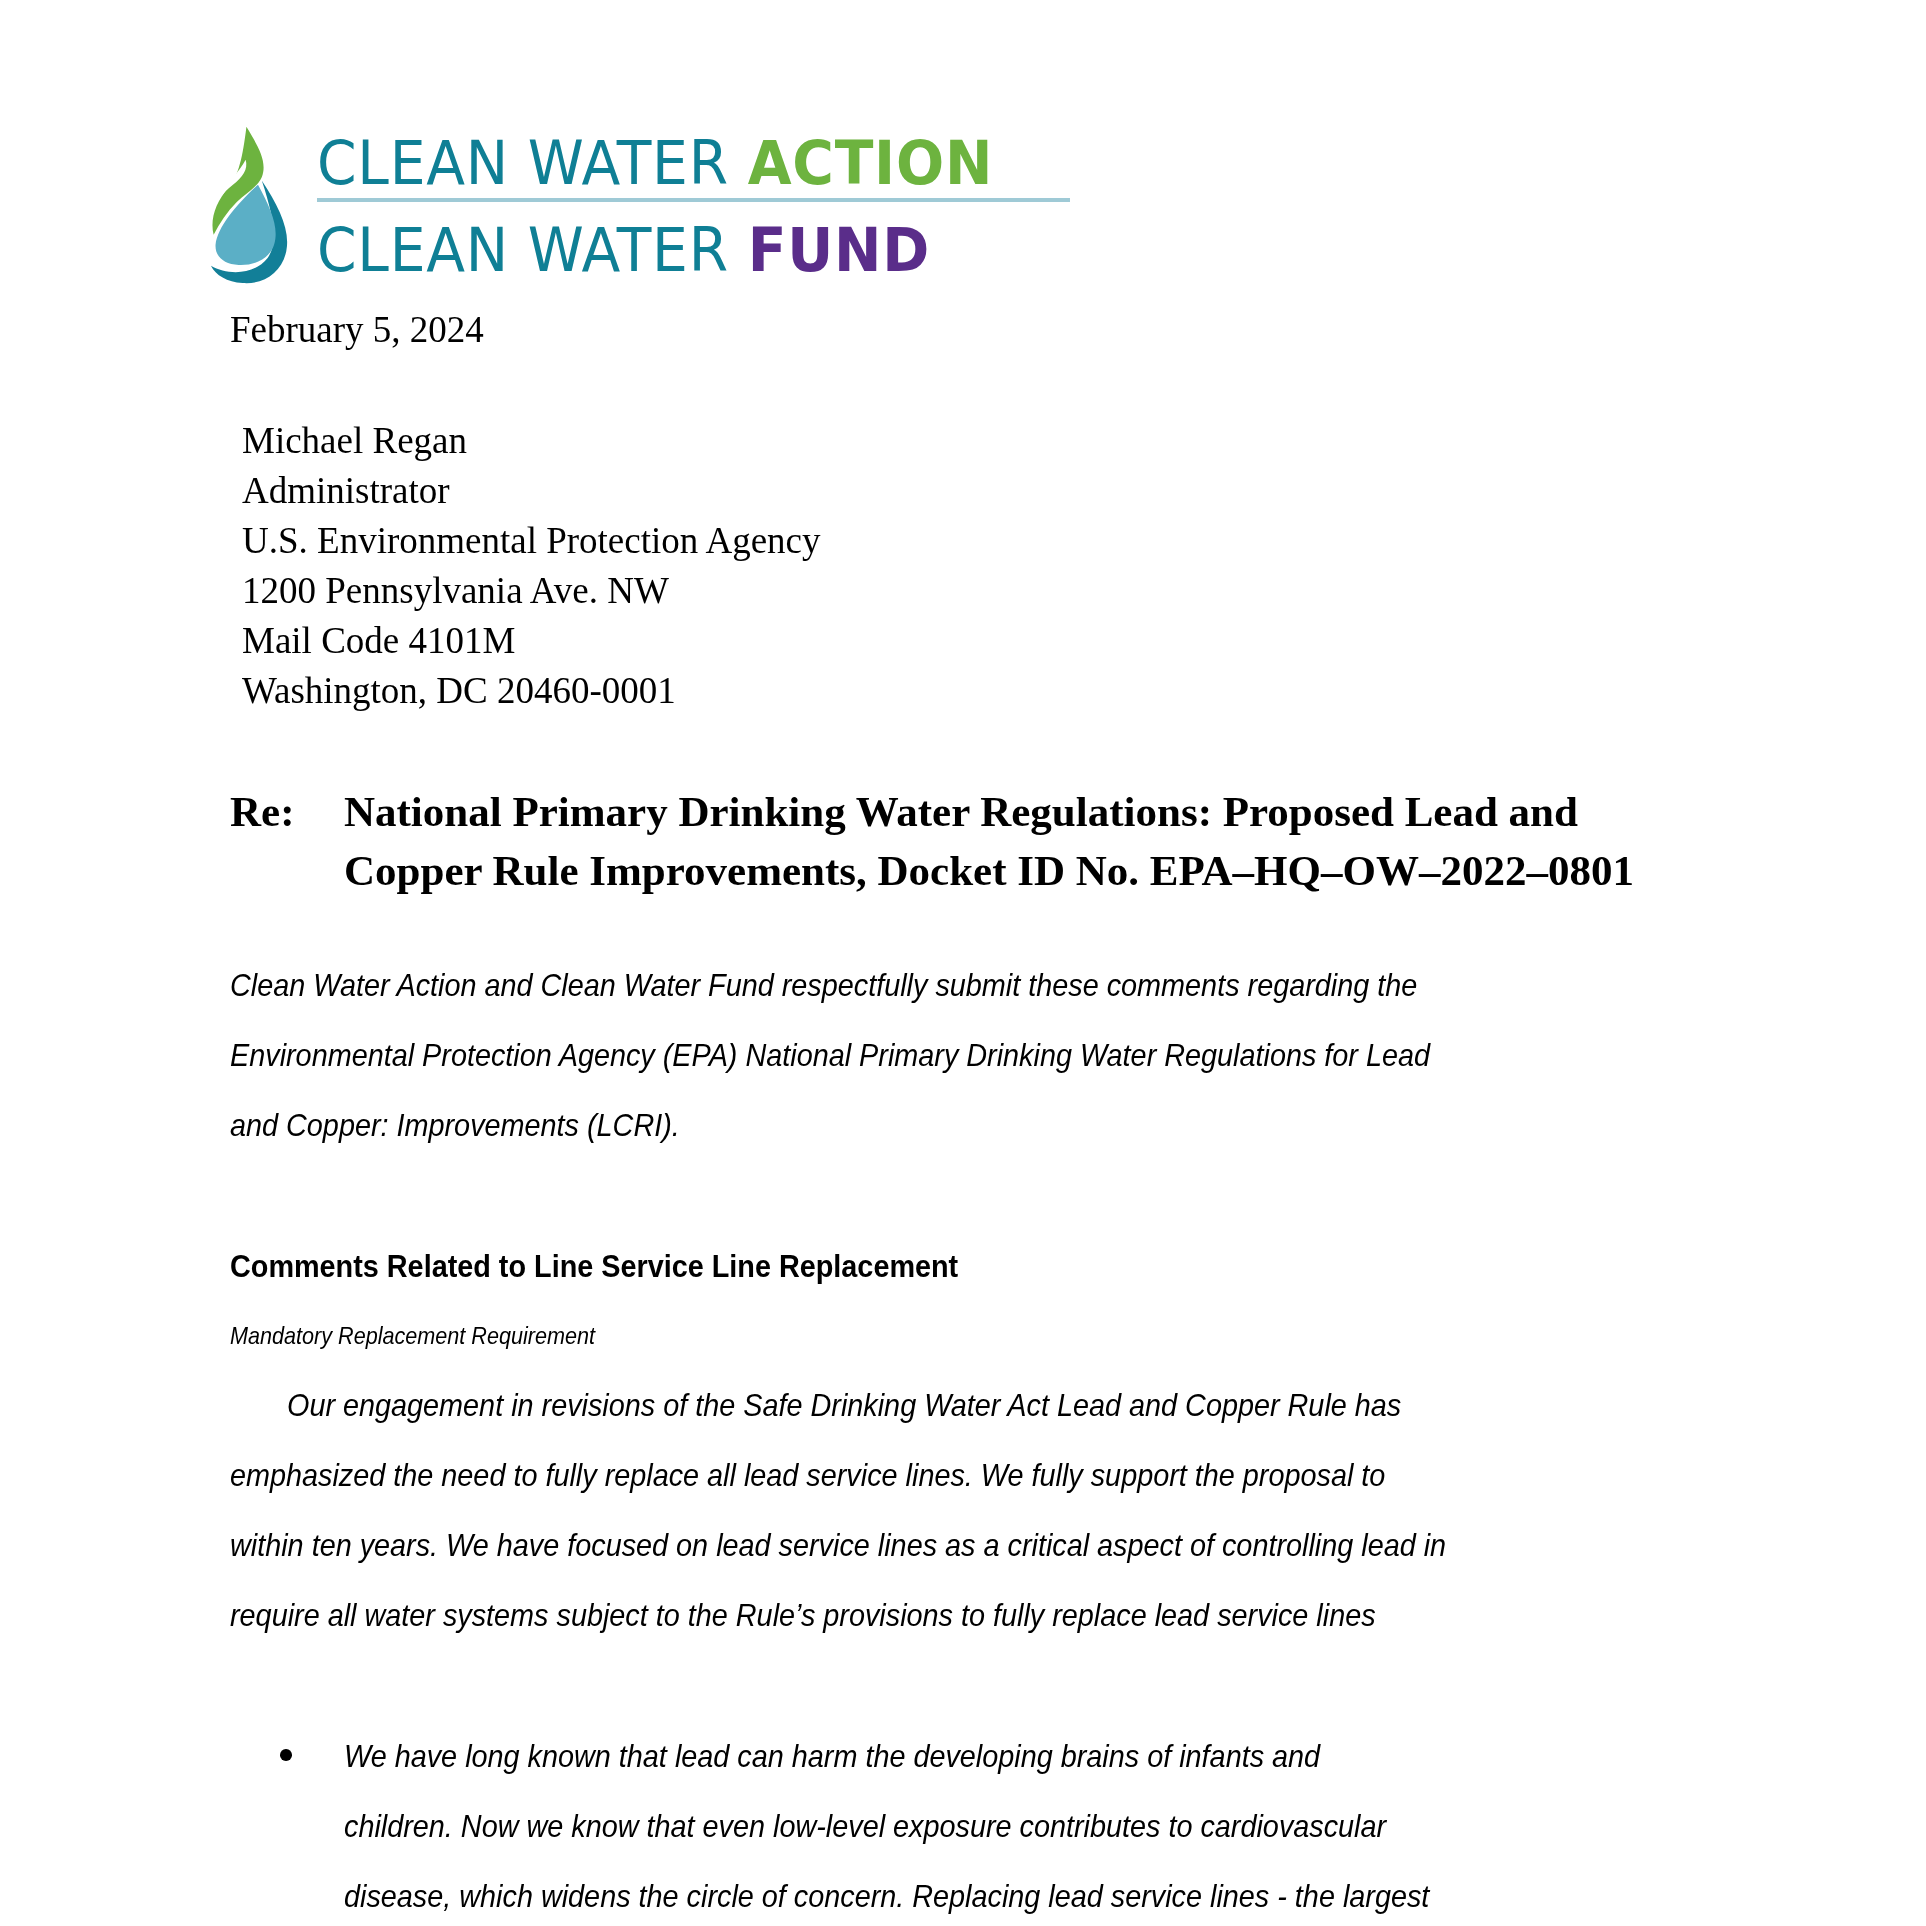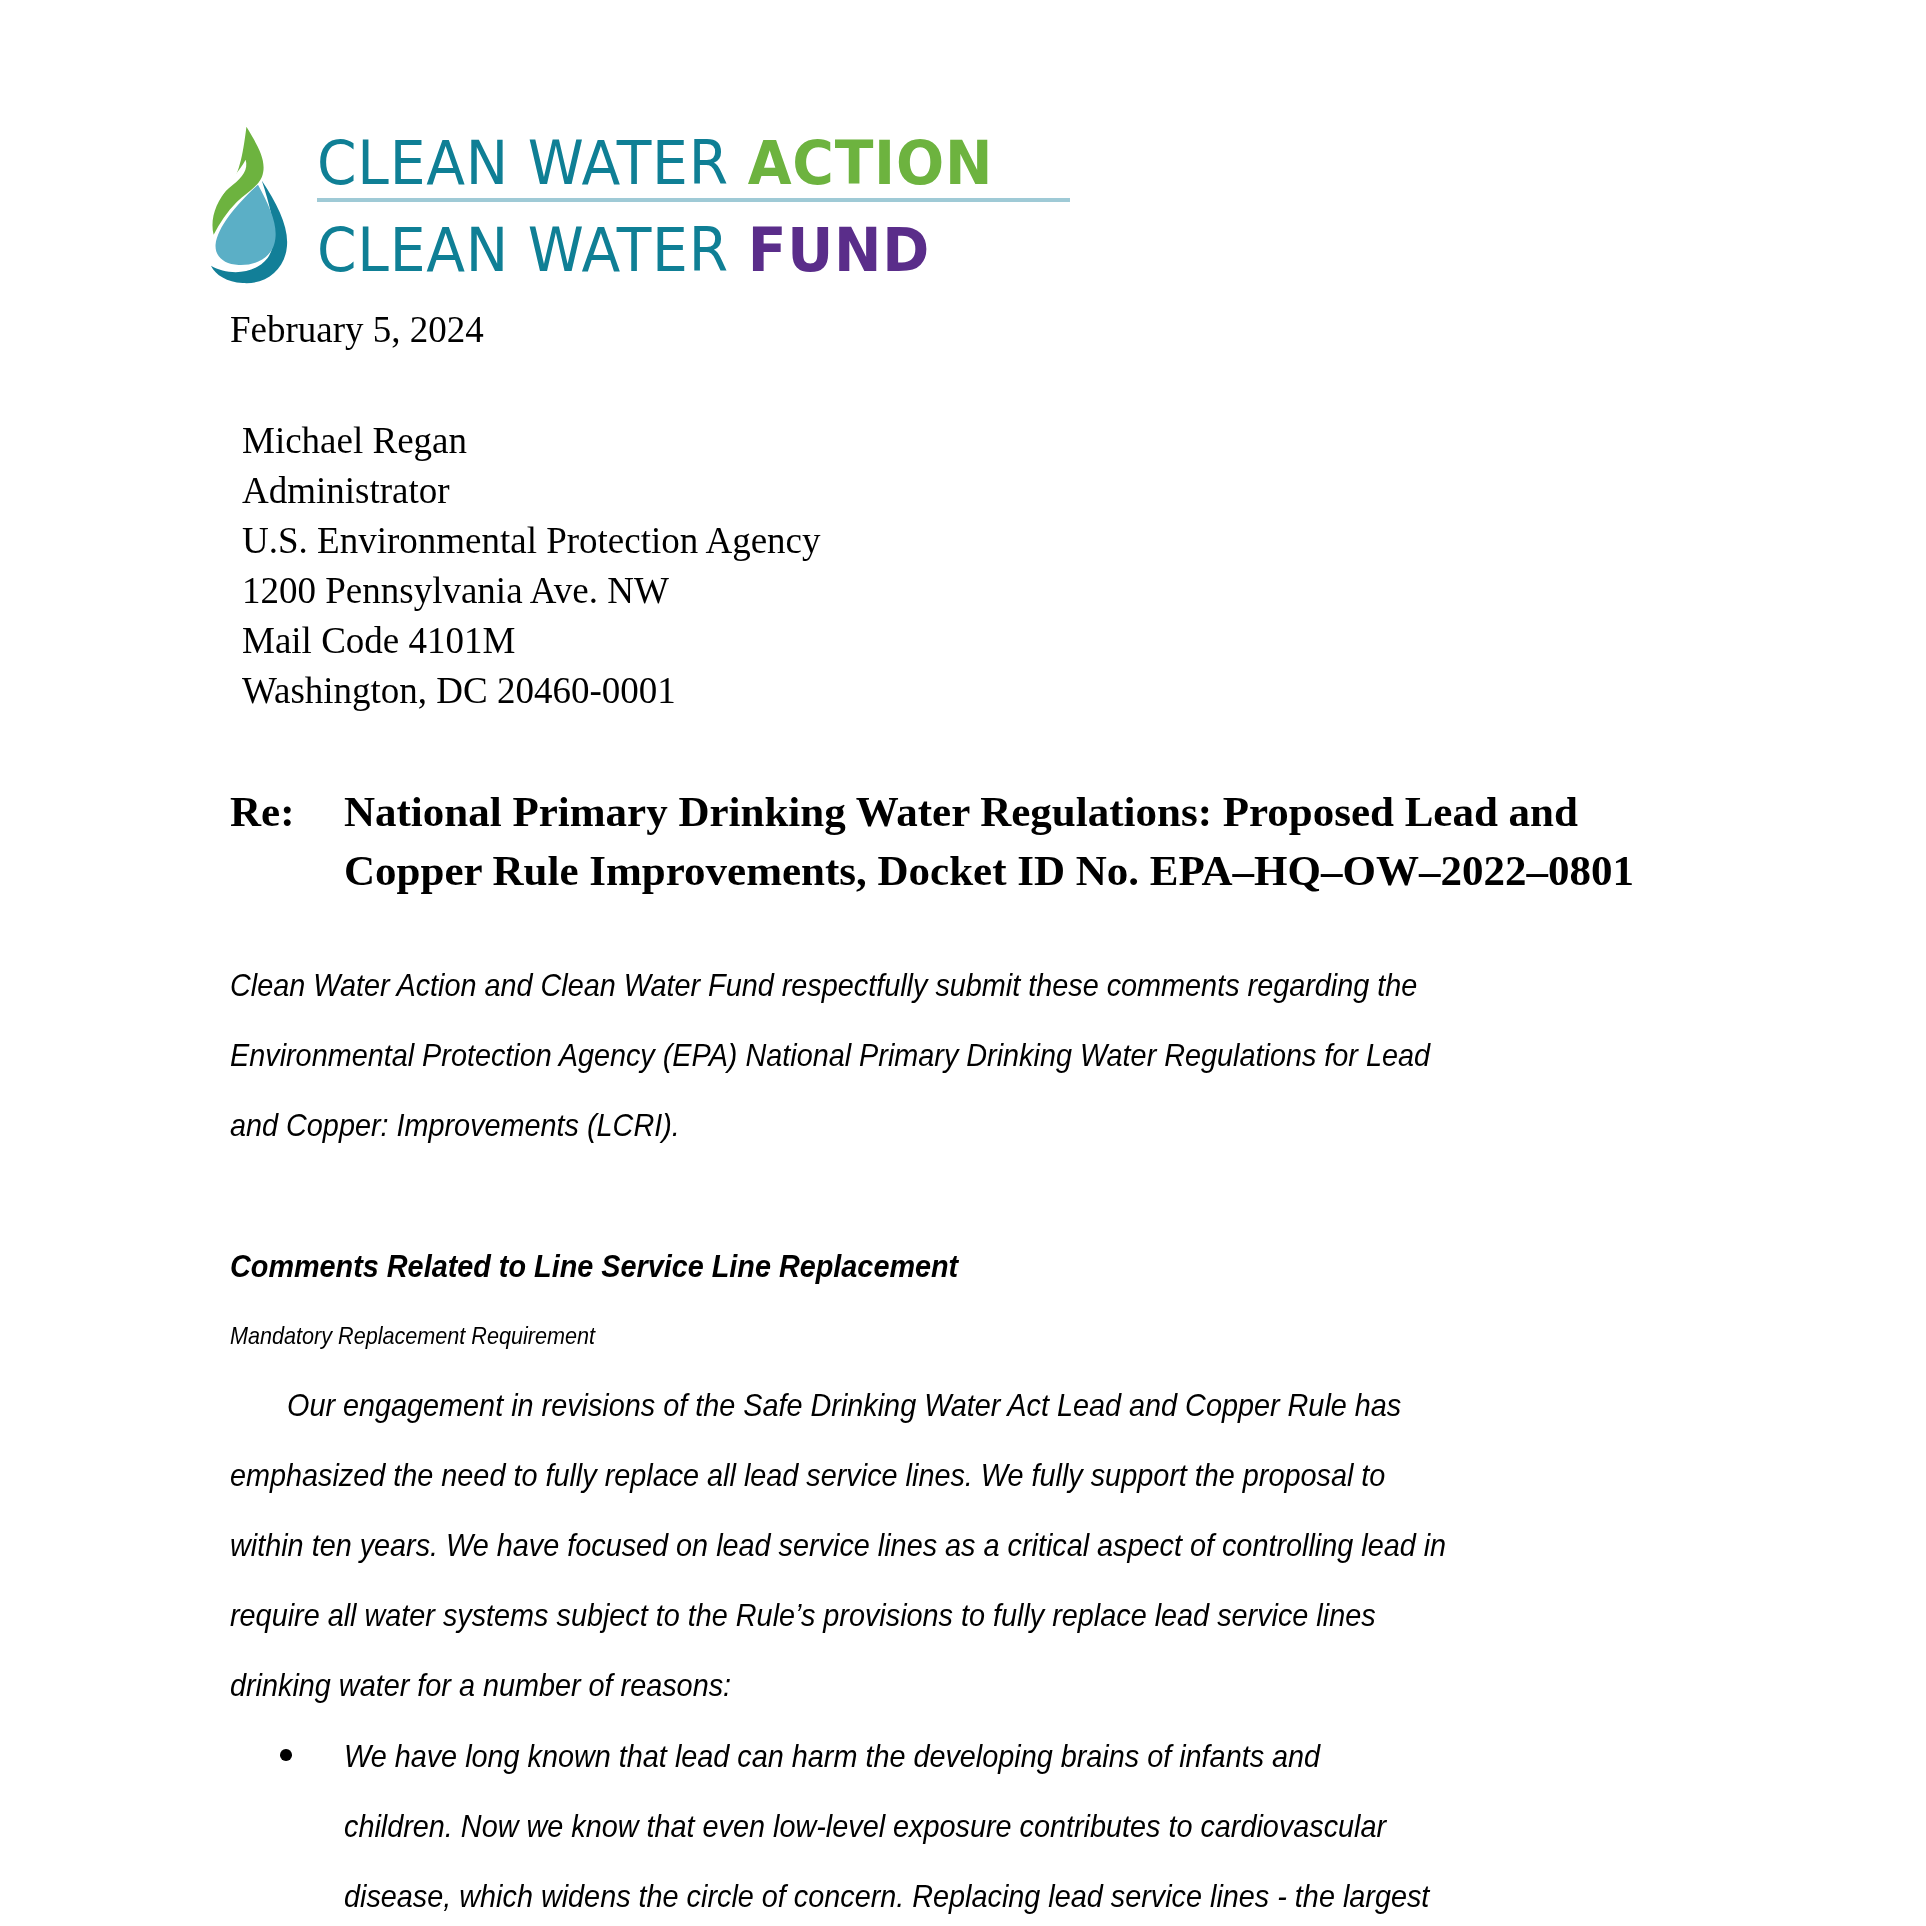--- a/index.html
+++ b/index.html
@@ -32,21 +32,21 @@
   .re-label { position: absolute; left: 0; top: 0; }
   .re-text { position: absolute; left: 114px; top: 0; width: 1464px; }
   .re-text div { white-space: nowrap; }
 
   
   .sans { font-family: "Liberation Sans", "DejaVu Sans", sans-serif; font-size: 32px; line-height: 70px; font-style: italic; }
   .intro { position: absolute; left: 230px; top: 950px; width: 1502px; }
   .intro div, .para div, .bullet-text div { white-space: nowrap; }
 
   .section-heading { position: absolute; left: 230px; top: 1231px; font-family: "Liberation Sans", "DejaVu Sans", sans-serif;
-    font-weight: 700; font-size: 32px; line-height: 70px; white-space: nowrap; font-style: italic; }
+    font-weight: 700; font-size: 32px; line-height: 70px; white-space: nowrap; }
   .section-sub { position: absolute; left: 230px; top: 1301px; font-family: "Liberation Sans", "DejaVu Sans", sans-serif;
     font-style: italic; font-size: 24px; line-height: 70px; white-space: nowrap; }
 
   .para { position: absolute; left: 230px; top: 1370px; width: 1502px; }
   .para .first { padding-left: 57px; }
 
   .bullet { position: absolute; left: 230px; top: 1721px; width: 1502px; }
   .bullet-dot { position: absolute; left: 50px; top: 28px; width: 11.6px; height: 11.6px; border-radius: 50%; background: #000; }
   .bullet-text { position: absolute; left: 114px; top: 0; width: 1387px; }
 
@@ -105,21 +105,20 @@
   </div>
 
   <div class="section-heading"><span class="cond">Comments Related to Line Service Line Replacement</span></div>
   <div class="section-sub"><span class="cond">Mandatory Replacement Requirement</span></div>
 
   <div class="para sans">
     <div class="first"><span class="cond">Our engagement in revisions of the Safe Drinking Water Act Lead and Copper Rule has</span></div>
     <div><span class="cond">emphasized the need to fully replace all lead service lines. We fully support the proposal to</span></div>
     <div><span class="cond">within ten years.  We have focused on lead service lines as a critical aspect of controlling lead in</span></div>
     <div><span class="cond">require all water systems subject to the Rule’s provisions to fully replace lead service lines</span></div>
-    <div><span class="cond">drinking water for a number of reasons:</span></div>
   </div>
 
   <div class="bullet sans">
     <div class="bullet-dot"></div>
     <div class="bullet-text">
       <div><span class="cond">We have long known that lead can harm the developing brains of infants and</span></div>
       <div><span class="cond">children. Now we know that even low-level exposure contributes to cardiovascular</span></div>
       <div><span class="cond">disease, which widens the circle of concern. Replacing lead service lines - the largest</span></div>
 
     </div>

